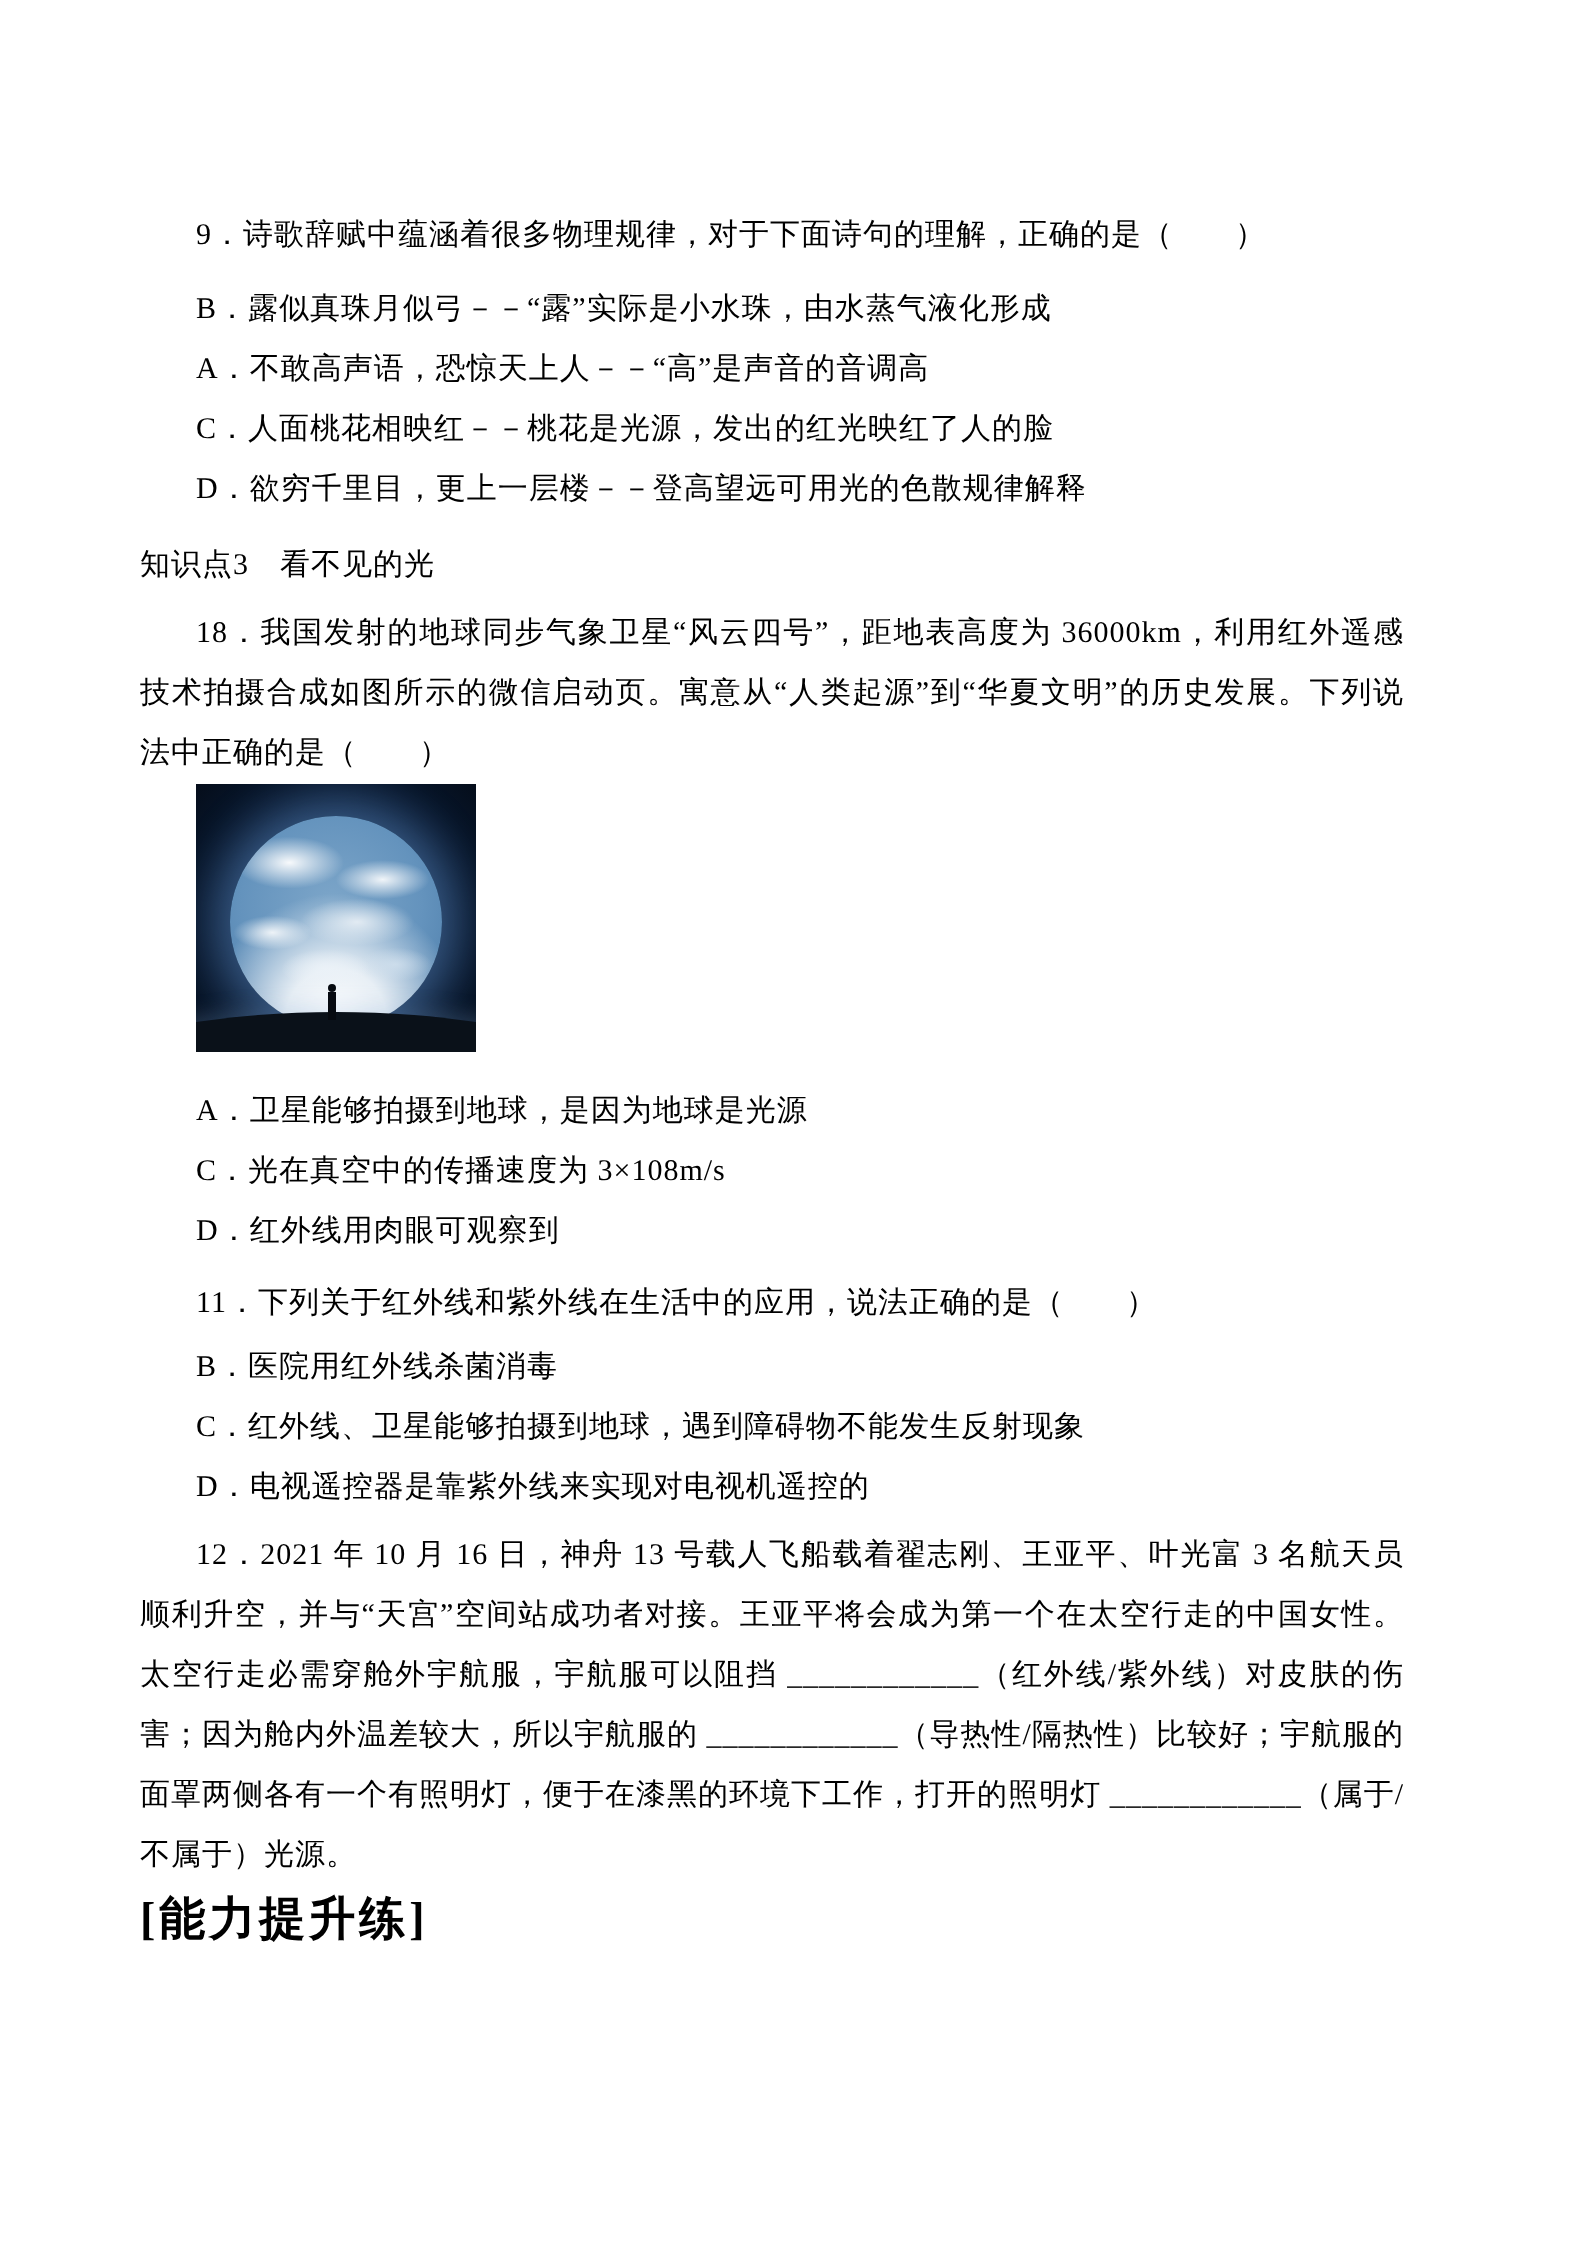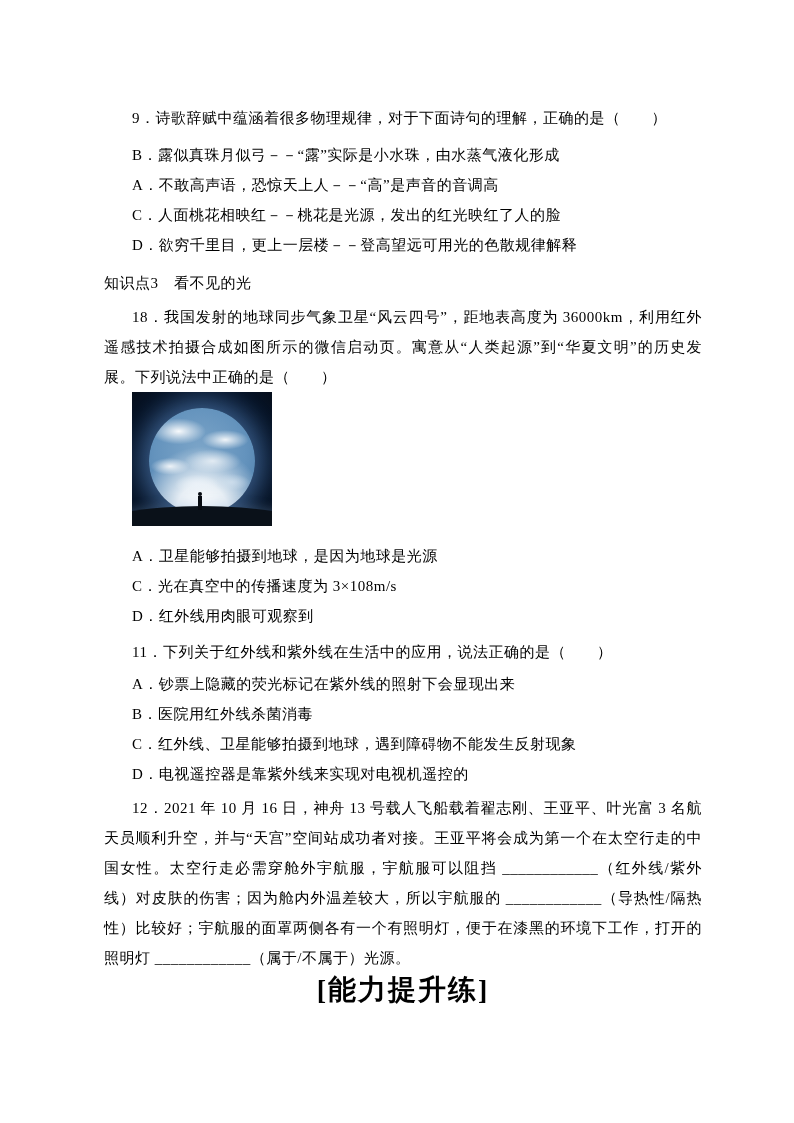--- a/index.html
+++ b/index.html
@@ -7,42 +7,42 @@
     width: 794px; height: 1123px;
     background: #ffffff;
     color: #000000;
     font-family: "Liberation Serif", "DejaVu Serif", serif;
     font-size: 15px;
     overflow: hidden;
   }
   .page {
     box-sizing: border-box;
     width: 794px; height: 1123px;
-    padding: 96px 92px 0 104px;
+    padding: 96px 92px 0 70px;
     overflow: hidden;
     border-radius: 11px;
   }
   p { margin: 0; line-height: 30px; letter-spacing: 0.5px; }
   .indent { text-indent: 28px; }
   .justify { text-align: justify; }
 
   .q9-stem  { margin-top: 7px; }
   .q9-opts  { margin-top: 7px; }
   .section-label { margin-top: 8px; }
   .q10-stem { margin-top: 4px; }
   .q10-opts { margin-top: 15px; }
   .q11-stem { margin-top: 6px; }
   .q11-opts { margin-top: 2px; }
   .q12-stem { margin-top: 4px; }
 
   .footer-heading {
     margin: 3px 0 0 0;
-    font-size: 28px;
+    font-size: 23px;
     font-weight: bold;
-    text-align: center;
+    text-align: left;
     line-height: 28px;
     letter-spacing: 2px;
   }
 
   
   .figure {
     position: relative;
     width: 140px; height: 134px;
     margin-left: 28px;
     overflow: hidden;
@@ -114,21 +114,20 @@
     <div class="q10-opts">
       <p class="indent">A．卫星能够拍摄到地球，是因为地球是光源</p>
       <p class="indent">C．光在真空中的传播速度为 3×108m/s</p>
       <p class="indent">D．红外线用肉眼可观察到</p>
     </div>
   </div>
 
   <div>
     <p class="indent justify q11-stem">11．下列关于红外线和紫外线在生活中的应用，说法正确的是（　　）</p>
     <div class="q11-opts">
-      <p class="indent">A．钞票上隐藏的荧光标记在紫外线的照射下会显现出来</p>
       <p class="indent">B．医院用红外线杀菌消毒</p>
       <p class="indent">C．红外线、卫星能够拍摄到地球，遇到障碍物不能发生反射现象</p>
       <p class="indent">D．电视遥控器是靠紫外线来实现对电视机遥控的</p>
     </div>
   </div>
 
   <div>
     <p class="indent justify q12-stem">12．2021 年 10 月 16 日，神舟 13 号载人飞船载着翟志刚、王亚平、叶光富 3 名航天员顺利升空，并与“天宫”空间站成功者对接。王亚平将会成为第一个在太空行走的中国女性。太空行走必需穿舱外宇航服，宇航服可以阻挡 ____________（红外线/紫外线）对皮肤的伤害；因为舱内外温差较大，所以宇航服的 ____________（导热性/隔热性）比较好；宇航服的面罩两侧各有一个有照明灯，便于在漆黑的环境下工作，打开的照明灯 ____________（属于/不属于）光源。</p>
   </div>
 

